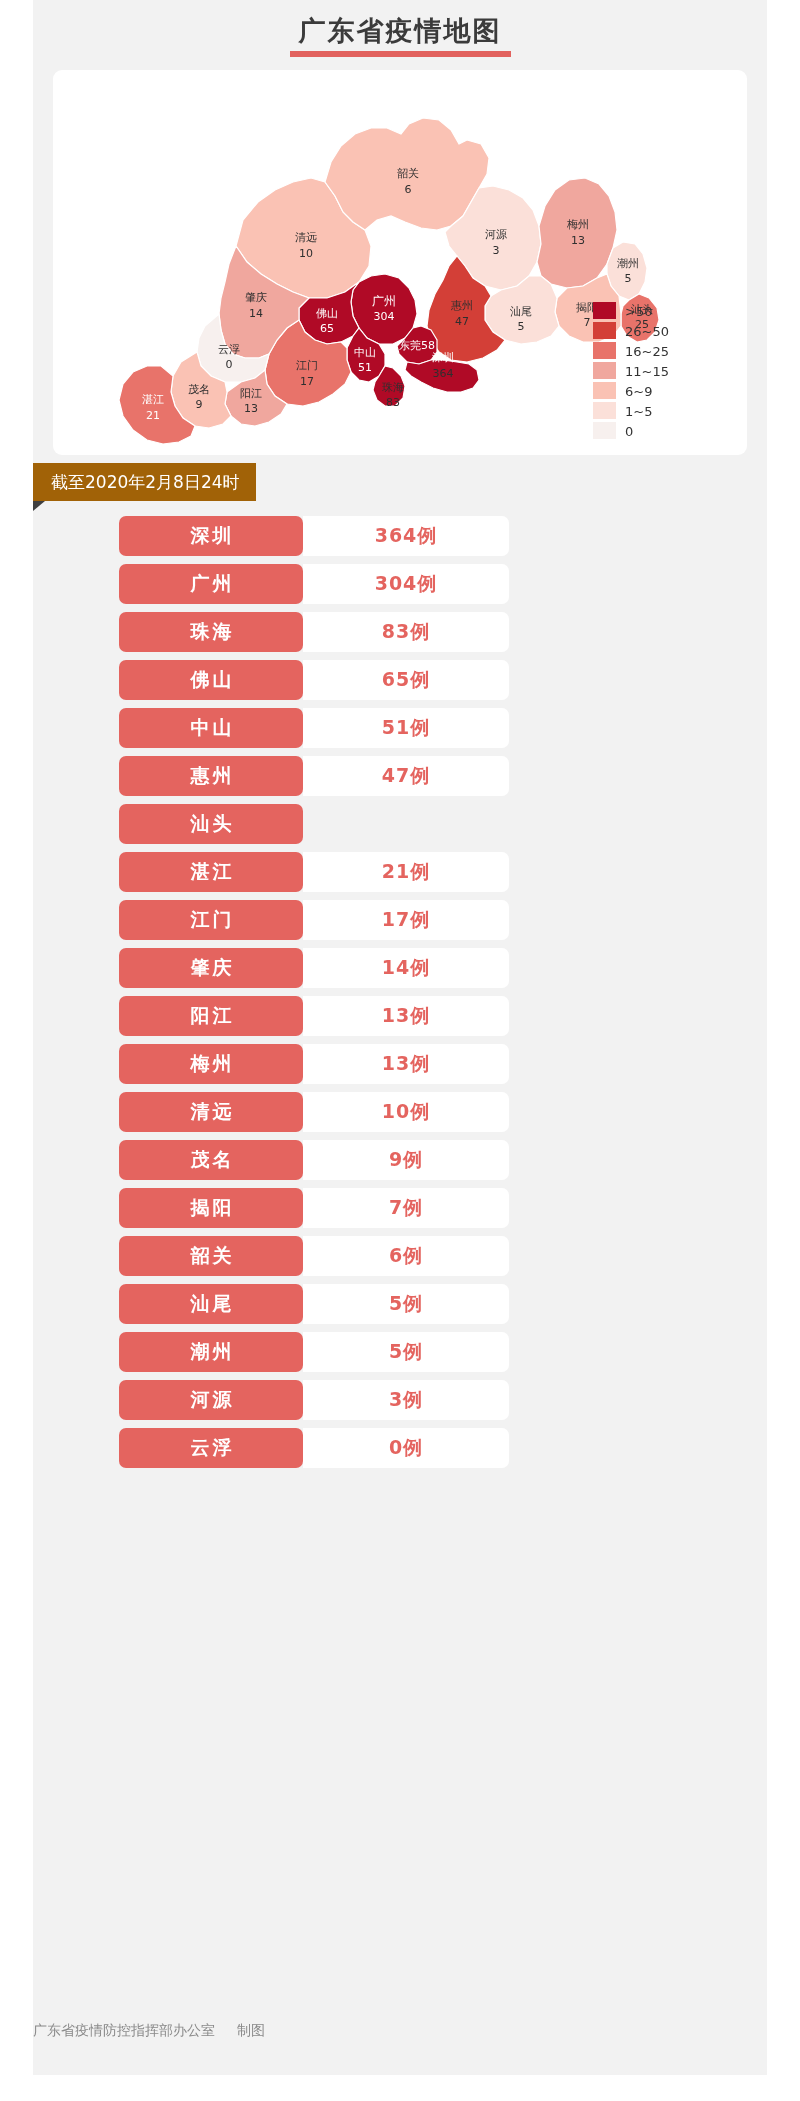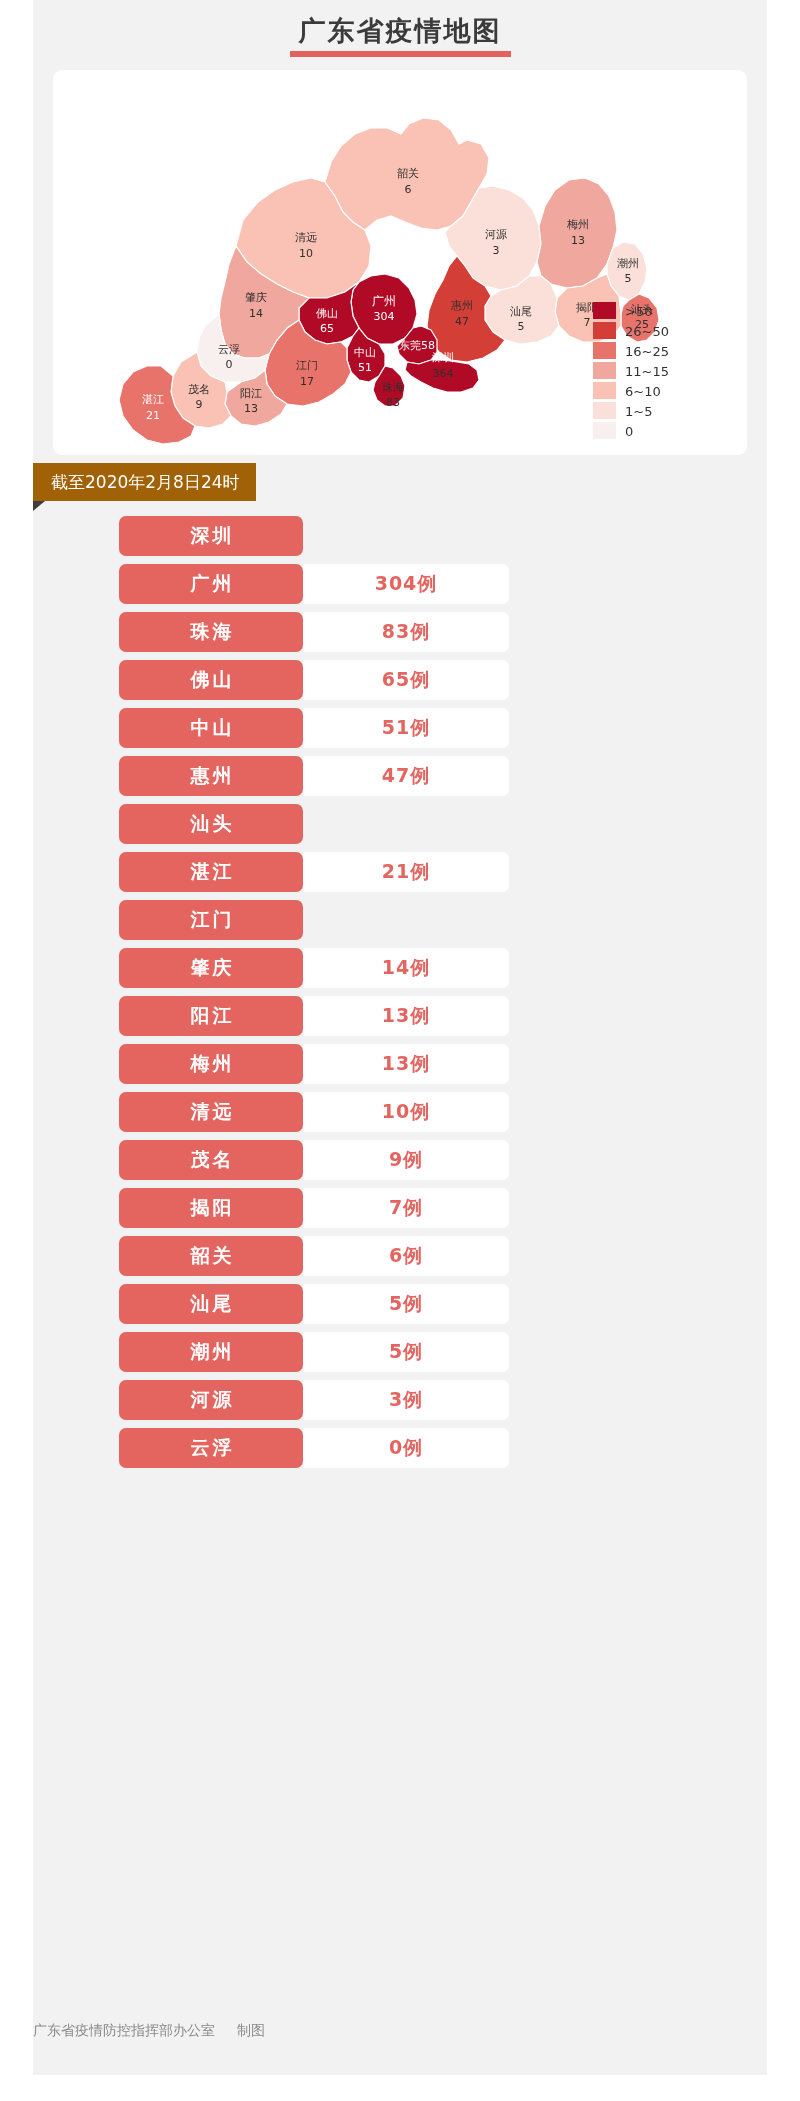--- a/index.html
+++ b/index.html
@@ -317,39 +317,40 @@
         <div class="lg-row">
           <span class="lg-sw" style="background:#e8736a"></span>
           <span class="lg-tx">16~25</span>
         </div>
         <div class="lg-row">
           <span class="lg-sw" style="background:#f0a79e"></span>
           <span class="lg-tx">11~15</span>
         </div>
         <div class="lg-row">
           <span class="lg-sw" style="background:#fac2b4"></span>
-          <span class="lg-tx">6~10</span>
+          <span class="lg-tx">6~9</span>
         </div>
         <div class="lg-row">
           <span class="lg-sw" style="background:#fbe0d9"></span>
           <span class="lg-tx">1~5</span>
         </div>
         <div class="lg-row">
           <span class="lg-sw" style="background:#f7f0ee"></span>
           <span class="lg-tx">0</span>
         </div>
       </div>
     </div>
 
     <div class="date-banner">截至2020年2月8日24时</div>
     <div class="date-tail"></div>
 
     <div class="rows">
       <div class="row">
           <div class="row-city">深圳</div>
+          <div class="row-count">364例</div>
         </div>
       <div class="row">
           <div class="row-city">广州</div>
           <div class="row-count">304例</div>
         </div>
       <div class="row">
           <div class="row-city">珠海</div>
           <div class="row-count">83例</div>
         </div>
       <div class="row">
@@ -366,20 +367,21 @@
         </div>
       <div class="row">
           <div class="row-city">汕头</div>
         </div>
       <div class="row">
           <div class="row-city">湛江</div>
           <div class="row-count">21例</div>
         </div>
       <div class="row">
           <div class="row-city">江门</div>
+          <div class="row-count">17例</div>
         </div>
       <div class="row">
           <div class="row-city">肇庆</div>
           <div class="row-count">14例</div>
         </div>
       <div class="row">
           <div class="row-city">阳江</div>
           <div class="row-count">13例</div>
         </div>
       <div class="row">

